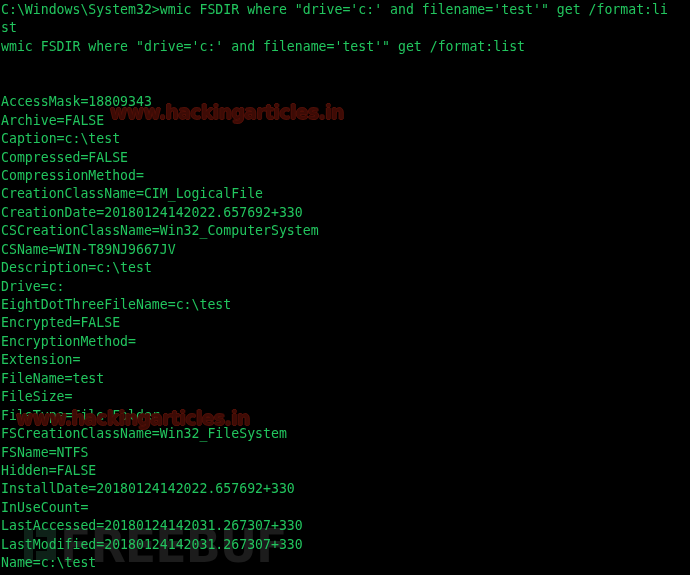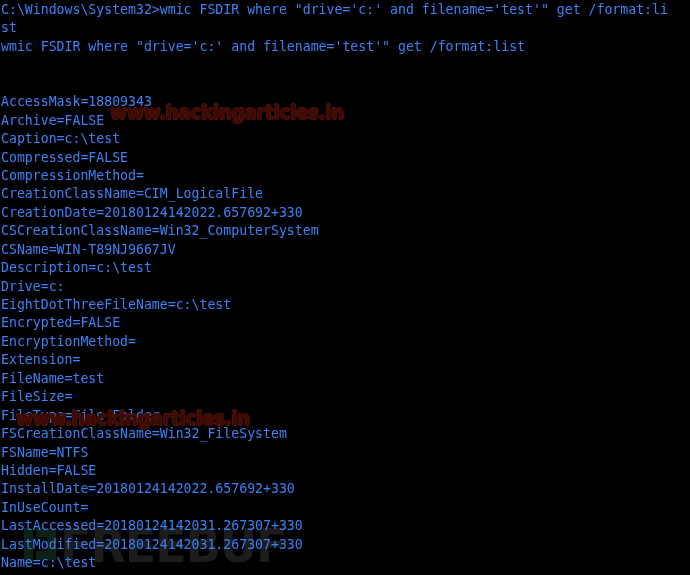--- a/index.html
+++ b/index.html
@@ -39,21 +39,21 @@
     line-height: 18.45px;
     letter-spacing: 0px;
     white-space: pre;
     z-index: 2;
   }
 
   .console-line {
     display: block;
     height: 18.45px;
     white-space: pre;
-    color: #3b82f6;
+    color: #22c55e;
   }
 
   .console-line.blank {
     color: transparent;
   }
 
   
   .watermark-red {
     position: absolute;
     font-family: "DejaVu Sans", "Liberation Sans", sans-serif;

